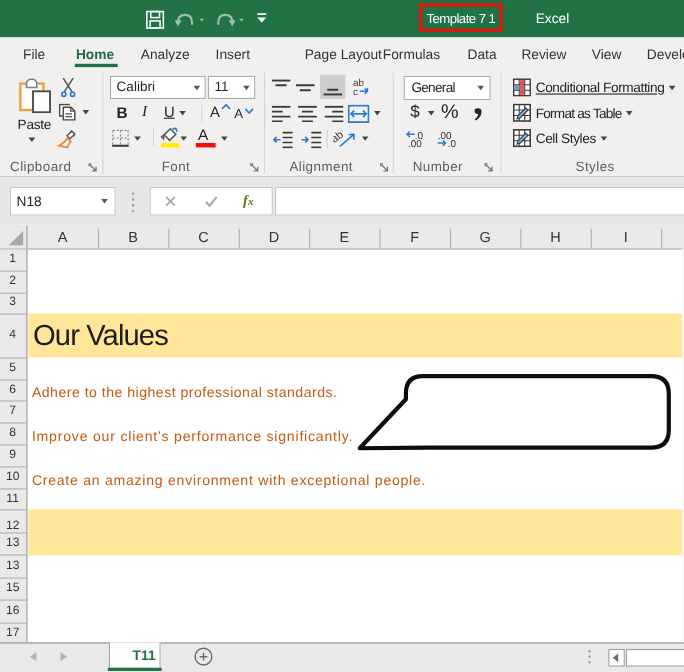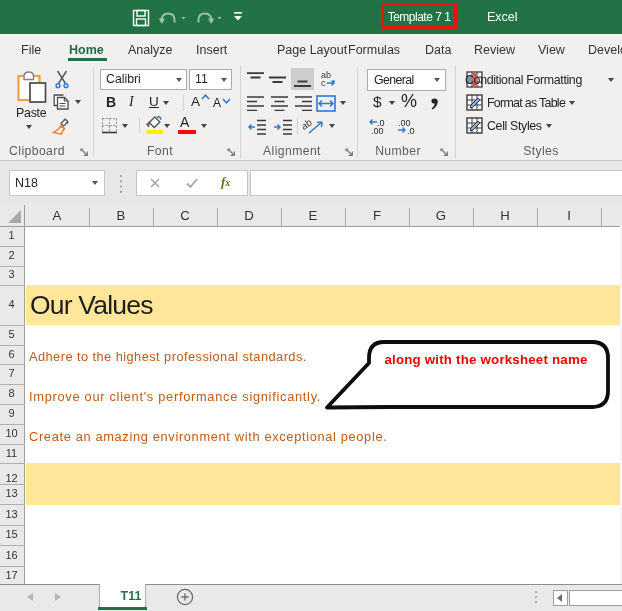--- a/index.html
+++ b/index.html
@@ -214,21 +214,21 @@
 </svg>
 
 <svg class="abs" style="left:466px;top:71px" width="17" height="17" viewBox="0 0 17 17">
  <rect x="1" y="1" width="15" height="15" fill="#fff" stroke="#3b3a39" stroke-width="1.3"></rect>
  <path d="M1 6 h15 M1 11 h15 M6 1 v15 M11 1 v15" stroke="#3b3a39" stroke-width="1"></path>
  <rect x="6.4" y="1.8" width="4.2" height="3.8" fill="#e8504f"></rect>
  <rect x="1.8" y="6.4" width="4.2" height="4.2" fill="#5b9bd5"></rect>
  <rect x="6.4" y="6.4" width="4.2" height="4.2" fill="#e8504f"></rect>
  <rect x="6.4" y="11.4" width="4.2" height="3.8" fill="#e8504f"></rect>
 </svg>
-<div class="abs icontxt" style="left:465px;top:72px;letter-spacing:-0.35px;">Conditional Formatting</div>
+<div class="abs icontxt" style="left:487px;top:72px;letter-spacing:-0.35px;text-decoration:underline;">Conditional Formatting</div>
 <div class="abs darr" style="left:608px;top:78px;"></div>
 <svg class="abs" style="left:466px;top:94px" width="17" height="17" viewBox="0 0 17 17">
  <rect x="1" y="1" width="15" height="15" fill="#fff" stroke="#3b3a39" stroke-width="1.4"></rect>
  <path d="M1 6 h15 M1 11 h15 M6 1 v15 M11 1 v15" stroke="#3b3a39" stroke-width="1"></path>
  <path d="M14 6 L7 13 l-3 1 1-3 7-7 z" fill="#7db2e8" stroke="#3b3a39" stroke-width="1"></path>
 </svg>
 <div class="abs icontxt" style="left:487px;top:95px;letter-spacing:-0.7px;">Format as Table</div>
 <div class="abs darr" style="left:569px;top:101px;"></div>
 <svg class="abs" style="left:466px;top:117px" width="17" height="17" viewBox="0 0 17 17">
  <rect x="1" y="1" width="15" height="15" fill="#fff" stroke="#3b3a39" stroke-width="1.4"></rect>
@@ -322,21 +322,20 @@
 <div class="abs rline" style="top:484px;"></div>
 <div class="abs rline" style="top:504px;"></div>
 <div class="abs rline" style="top:525px;"></div>
 <div class="abs rline" style="top:545px;"></div>
 <div class="abs rline" style="top:566px;"></div>
 
 <svg class="abs" style="left:320px;top:335px" width="295" height="80" viewBox="0 0 295 80">
  <path d="M64 7 H 272 Q 288 7 288 23 V 56 Q 288 72 272 72 H 70 L 7 72.5 L 49 28 V 23 Q 49 7 64 7 Z" fill="#fff" stroke="#0d0d0d" stroke-width="3.8" stroke-linejoin="round"></path>
 </svg>
 <div class="abs" style="left:366px;top:350.5px;width:240px;text-align:center;font-size:13.3px;font-weight:bold;color:#f00000;line-height:18.2px;white-space:nowrap;letter-spacing:0.2px;">
-    <div>along with the worksheet name</div>
   </div>
 
 <div class="abs" style="left:620px;top:226px;width:2px;height:358px;background:#f6f6f6;"></div>
 
 <div id="tabbar" class="abs"></div>
 <div class="abs" style="left:27px;top:593px;width:0;height:0;border-top:4.5px solid transparent;border-bottom:4.5px solid transparent;border-right:6px solid #b3b3b3;"></div>
 <div class="abs" style="left:55px;top:593px;width:0;height:0;border-top:4.5px solid transparent;border-bottom:4.5px solid transparent;border-left:6px solid #b3b3b3;"></div>
 <div class="abs" style="left:99px;top:584px;width:47px;height:23px;background:#fff;border-left:1px solid #ababab;border-right:1px solid #ababab;box-sizing:border-box;"></div>
 <div class="abs" style="left:98px;top:607px;width:49px;height:3px;background:#217346;"></div>
 <div class="abs" style="left:99px;top:589px;width:64px;text-align:center;font-size:12.5px;font-weight:bold;color:#217346;height:15px;line-height:15px;">T11</div>

